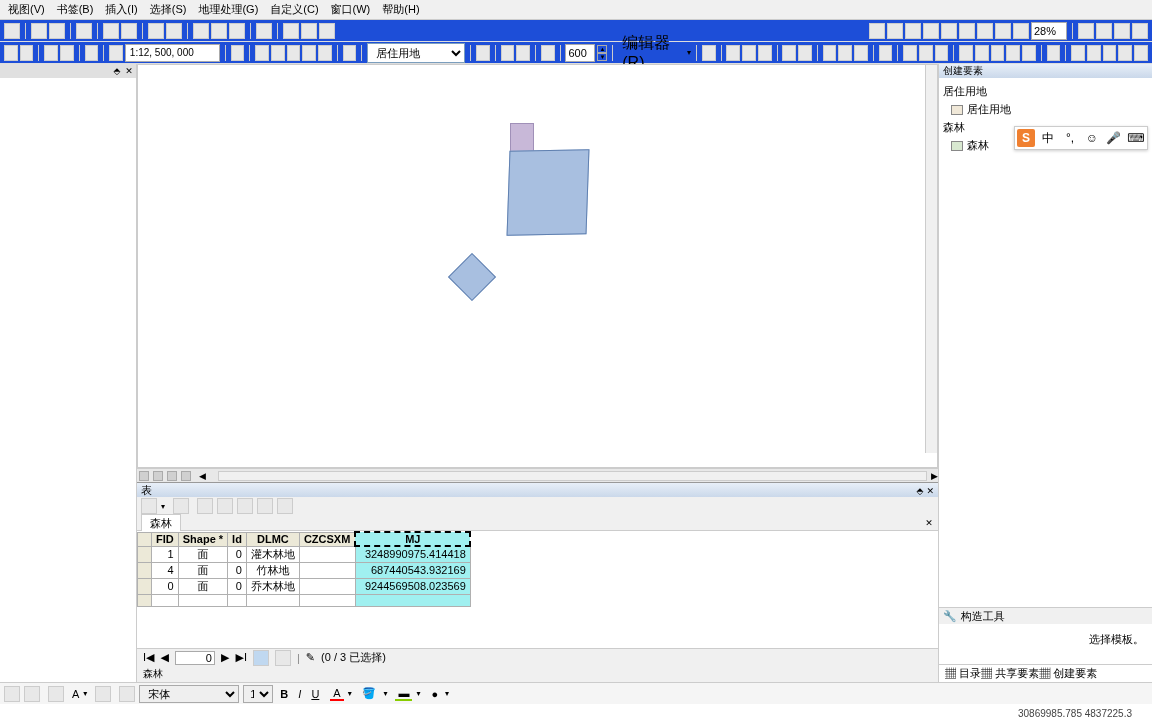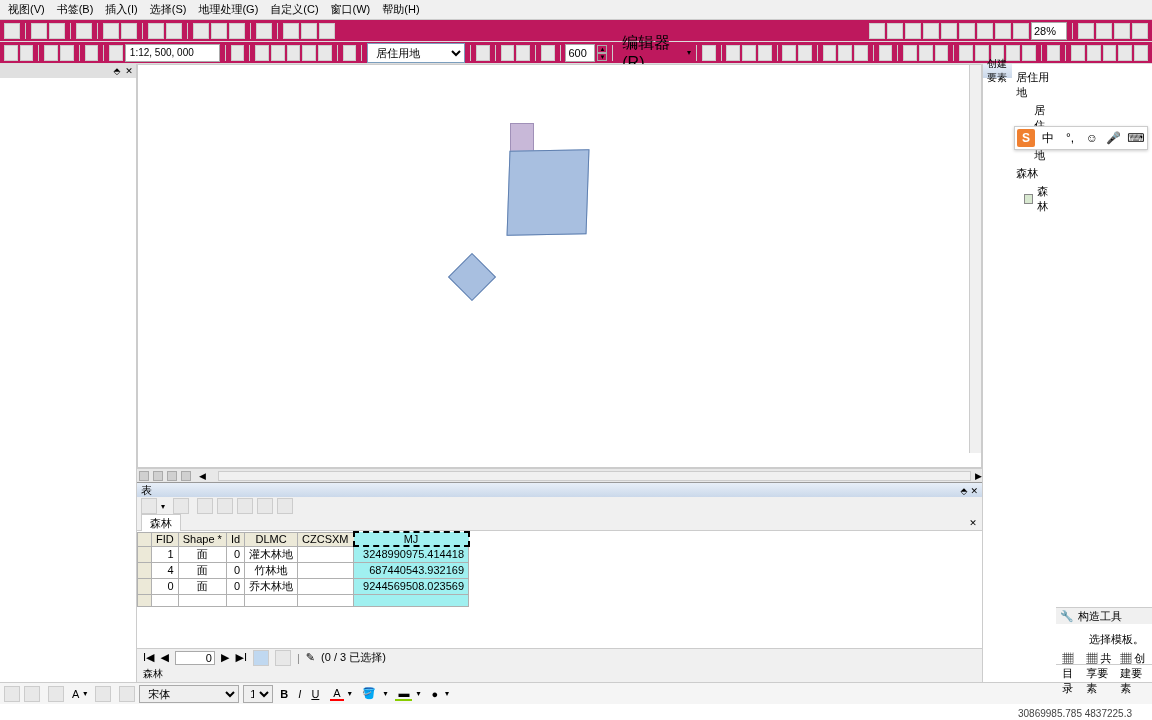--- a/index.html
+++ b/index.html
@@ -3,21 +3,21 @@
 <meta charset="utf-8">
 <style>
 * { margin: 0; padding: 0; box-sizing: border-box; font-family: "Microsoft YaHei", Arial, sans-serif; font-size: 11px; }
 body { width: 1152px; height: 720px; background: #fff; overflow: hidden; position: relative; }
 
 
 .menubar { display: flex; height: 20px; background: #f0f0f0; border-bottom: 1px solid #ccc; padding-left: 2px; align-items: center; }
 .menubar span { padding: 2px 6px; cursor: default; }
 
 
-.toolbar { display: flex; height: 22px; background: #be185d; border-bottom: 1px solid #ddd; align-items: center; padding: 0 4px; gap: 2px; }
+.toolbar { display: flex; height: 22px; background: #1d4ed8; border-bottom: 1px solid #ddd; align-items: center; padding: 0 4px; gap: 2px; }
 .toolbar .sep { width: 1px; height: 16px; background: #ccc; margin: 0 3px; }
 .tb-btn { width: 16px; height: 16px; background: #e8e8e8; border: 1px solid #ccc; display: inline-block; }
 .scale-input { width: 95px; height: 18px; border: 1px solid #aaa; padding: 8px 4px; font-size: 10px; }
 .layer-select { width: 115px; height: 20px; border: 1px solid #7b9ebd; padding: 0 4px; background: #fff; }
 .num-input { width: 30px; height: 18px; border: 1px solid #aaa; padding: 0 2px; }
 .editor-label { font-size: 16px; padding: 0 4px; }
 
 
 .main { display: flex; height: 618px; }
 .left-panel { width: 137px; background: #fff; border-right: 1px solid #ccc; position: relative; }
@@ -34,42 +34,42 @@
 
 
 .table-panel { height: 200px; background: #fff; border-top: 1px solid #999; display: flex; flex-direction: column; }
 .table-title { height: 14px; background: linear-gradient(#e8eff8,#cad8ea); display: flex; align-items: center; padding: 0 4px; font-size: 10px; justify-content: space-between; }
 .table-toolbar { height: 18px; background: #f0f0f0; display: flex; align-items: center; padding: 0 4px; gap: 4px; }
 .table-tab-row { height: 16px; background: #f0f0f0; border-bottom: 1px solid #ccc; display: flex; align-items: center; padding: 0 4px; font-size: 10px; }
 .table-tab { background: #fff; border: 1px solid #ccc; border-bottom: none; padding: 1px 8px; }
 .table-grid { flex: 1; overflow: auto; background: #fff; }
 table { border-collapse: collapse; font-size: 10px; }
 th, td { border: 1px solid #b0b0b0; padding: 0px 4px; text-align: center; height: 12px; }
-th { background: #ece9d8; font-weight: normal; }
+th { background: #ece9d8; font-weight: bold; }
 td.num { text-align: right; }
 td.hl { background: #a0f0f0; }
 th.hl { background: #a0f0f0; border: 2px dashed #000; }
 .row-handle { width: 14px; background: #ece9d8; }
 .table-nav { height: 18px; background: #f0f0f0; display: flex; align-items: center; padding: 0 6px; gap: 6px; font-size: 10px; border-top: 1px solid #ccc; }
 .nav-input { width: 40px; height: 14px; border: 1px solid #aaa; text-align: right; padding: 0 2px; }
 .table-bottom-tab { height: 16px; background: #f0f0f0; padding: 0 6px; display: flex; align-items: center; font-size: 10px; }
 
 
-.right-panel { width: 170px; background: #fff; border-left: 1px solid #ccc; display: flex; flex-direction: row; }
+.right-panel { width: 214px; background: #fff; border-left: 1px solid #ccc; display: flex; flex-direction: column; }
 .right-header { height: 14px; background: linear-gradient(#e8eff8,#cad8ea); font-size: 10px; padding: 0 4px; display: flex; align-items: center; }
 .right-search { height: 20px; display: flex; align-items: center; padding: 2px 4px; gap: 4px; border-bottom: 1px solid #ddd; }
 .search-input { flex: 1; height: 16px; border: 1px solid #aaa; padding: 0 4px; color: #888; font-size: 10px; }
 .layer-list { padding: 4px; }
 .layer-grp { font-size: 11px; padding: 2px 0; }
 .layer-item { display: flex; align-items: center; gap: 4px; padding: 1px 0 1px 8px; font-size: 11px; }
 .layer-swatch { width: 12px; height: 10px; border: 1px solid #888; }
 .right-bottom { margin-top: auto; border-top: 1px solid #ccc; }
 .construct-title { height: 16px; background: #f0f0f0; padding: 0 4px; display: flex; align-items: center; font-size: 11px; gap: 4px; }
 .construct-body { height: 40px; padding: 8px; text-align: right; font-size: 11px; }
-.right-icons { height: 18px; border-top: 1px solid #ccc; display: flex; align-items: center; gap: 8px; padding: 0 6px; font-size: 10px; }
+.right-icons { height: 18px; border-top: 1px solid #ccc; display: flex; align-items: center; gap: 0; padding: 0 6px; font-size: 10px; }
 
 
 .ime-bar { position: absolute; right: 4px; top: 126px; display: flex; gap: 4px; align-items: center; background: #fff; padding: 2px; border: 1px solid #ccc; box-shadow: 0 1px 3px rgba(0,0,0,0.2); }
 .ime-icon { width: 18px; height: 18px; display: flex; align-items: center; justify-content: center; font-size: 12px; }
 .ime-s { background: #f08030; color: #fff; border-radius: 2px; font-weight: bold; }
 
 
 .footer-toolbar { height: 22px; background: #f5f5f5; border-top: 1px solid #ccc; display: flex; align-items: center; padding: 0 4px; gap: 4px; }
 .font-select { width: 100px; height: 18px; border: 1px solid #aaa; padding: 0 4px; }
 .size-select { width: 30px; height: 18px; border: 1px solid #aaa; padding: 0 2px; }

